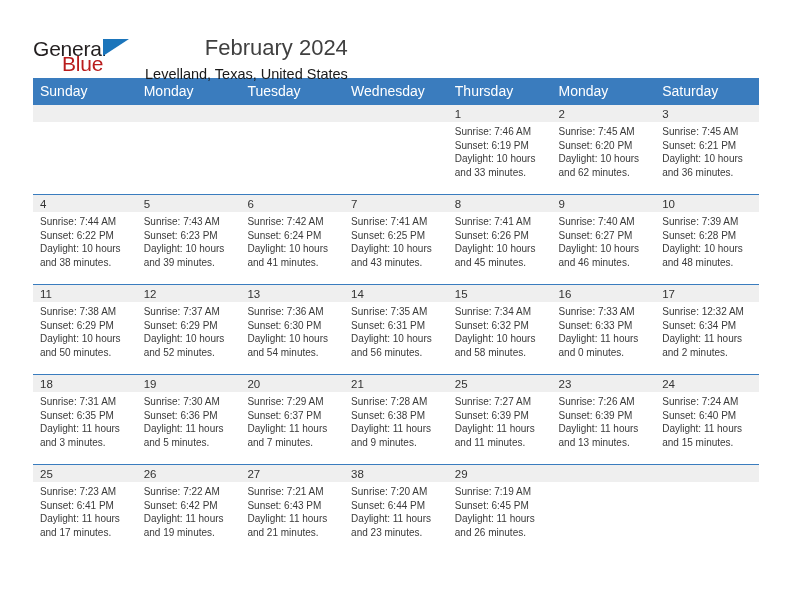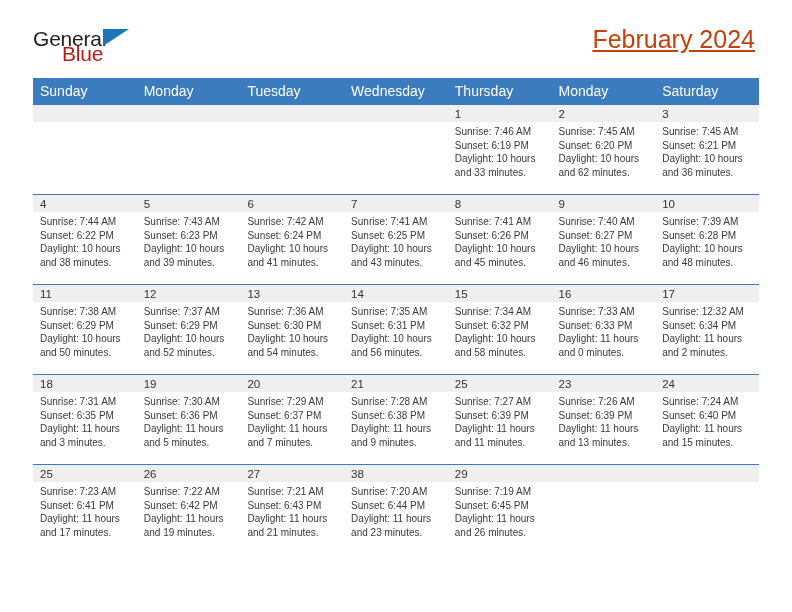--- a/index.html
+++ b/index.html
@@ -19,25 +19,24 @@
     width: 792px;
     height: 612px;
     box-sizing: border-box;
     padding: 0 33px;
   }
 
   
   .header {
     display: flex;
     align-items: flex-start;
-    justify-content: space-between;
-    padding-top: 26px;
+    justify-content: flex-start;
+    padding-top: 36px;
     height: 72px;
     box-sizing: border-box;
-    gap: 48px;
   }
   .logo {
     position: relative;
     width: 112px;
     height: 48px;
     flex: none;
   }
   .logo-general {
     font-size: 21px;
     letter-spacing: -0.2px;
@@ -63,26 +62,25 @@
     position: absolute;
     left: 29px;
     top: 17px;
     letter-spacing: -0.2px;
   }
   .title-block {
     text-align: right;
     padding-right: 4px;
   }
   .month-title {
-    font-size: 25px;
+    font-size: 22px;
     font-weight: normal;
-    color: #c2410c;
+    color: #404040;
     line-height: 1.05;
     margin: 0;
-    text-decoration: underline;
   }
   .location {
     font-size: 14.5px;
     color: #1a1a1a;
     margin-top: 8px;
     line-height: 1.1;
   }
 
   
   .calendar {
@@ -147,20 +145,21 @@
   <div class="header">
 
     <div class="logo">
       <span class="logo-general">General</span>
       <span class="logo-tri"></span>
       <span class="logo-blue">Blue</span>
     </div>
 
     <div class="title-block">
       <h1 class="month-title">February 2024</h1>
+      <div class="location">Levelland, Texas, United States</div>
     </div>
 
   </div>
 
   <table class="calendar">
     <thead>
       <tr>
         <th>Sunday</th>
         <th>Monday</th>
         <th>Tuesday</th>

